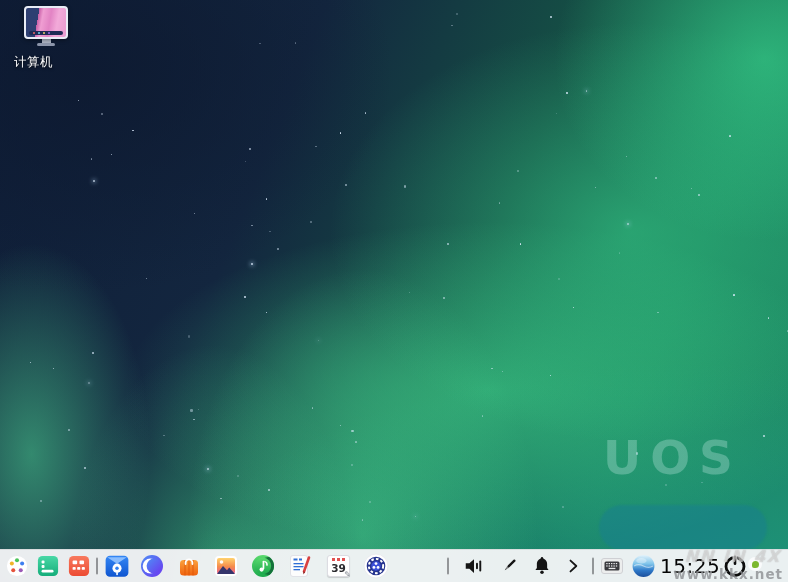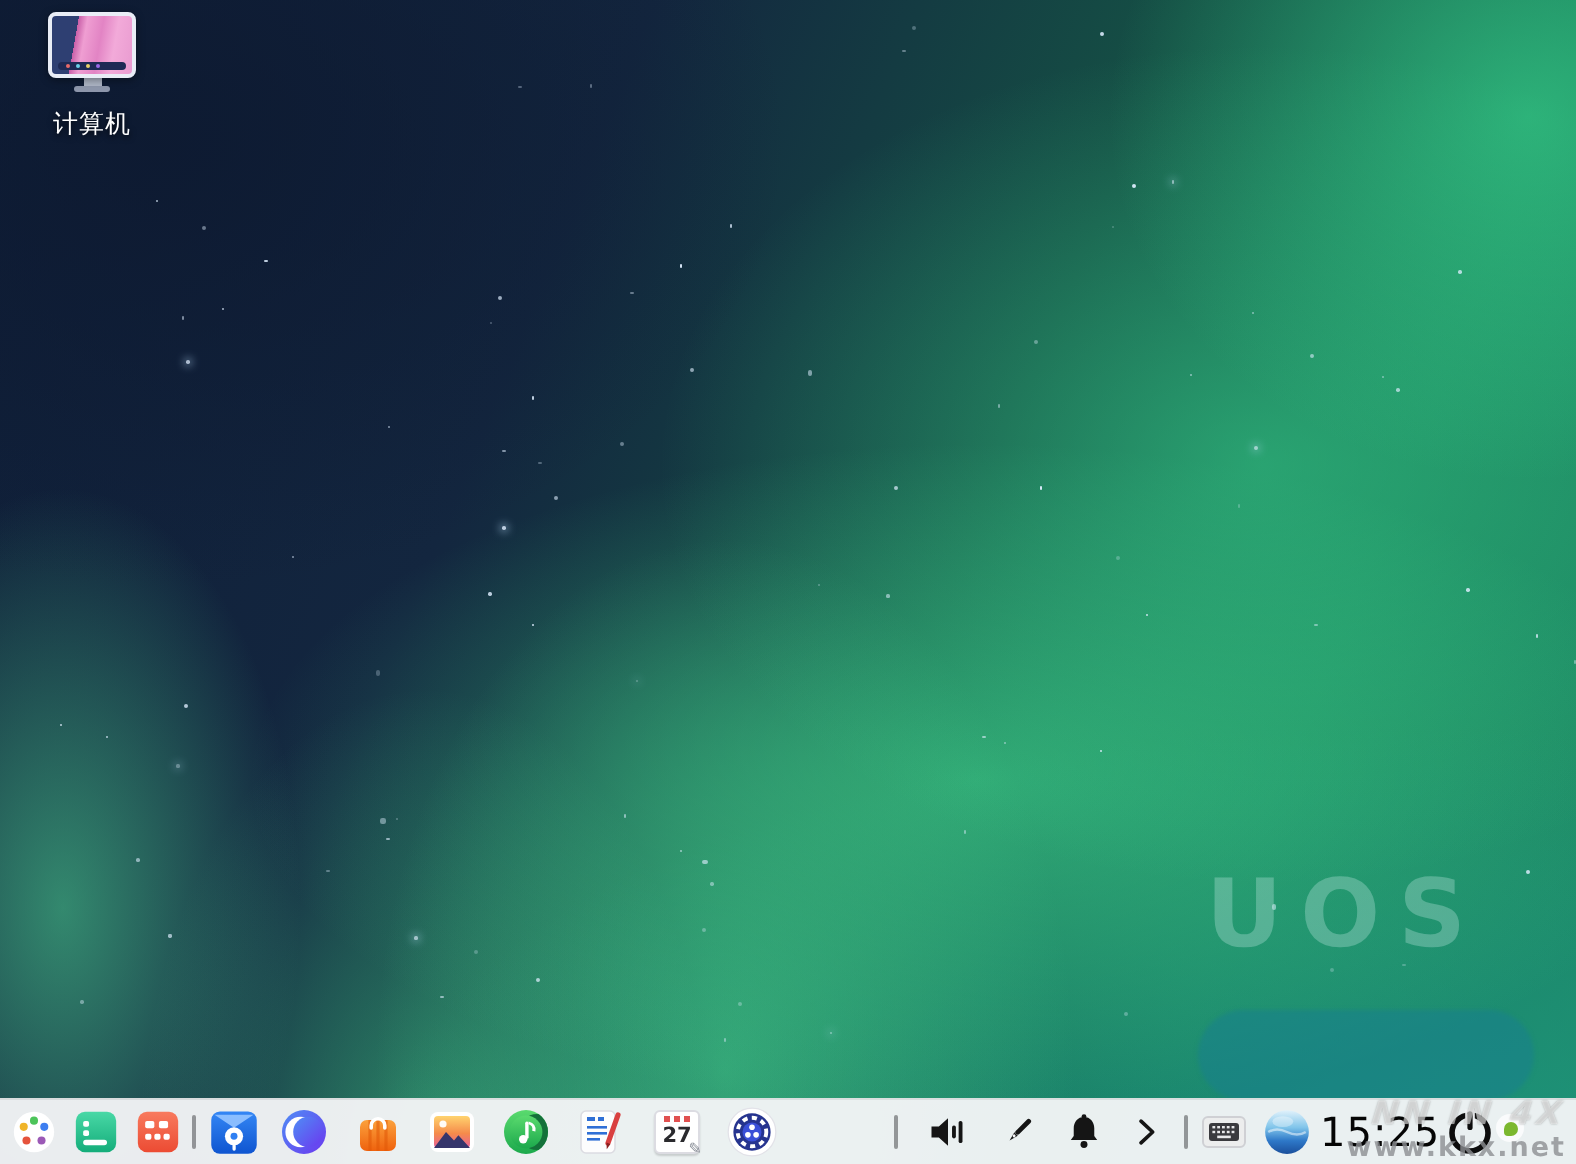--- a/index.html
+++ b/index.html
@@ -31,21 +31,21 @@
     position:absolute;left:603px;top:430px;
     font-size:47px;font-weight:700;letter-spacing:9px;
     color:rgba(205,240,235,0.30);
   }
   .uos-pill{
     position:absolute;left:599px;top:505px;width:168px;height:45px;
     border-radius:23px;background:rgba(24,128,142,0.55);
     filter:blur(1px);
   }
   
-  .desk-icon{position:absolute;width:64px;text-align:center;cursor:pointer;}
+  .desk-icon{position:absolute;width:64px;text-align:left;cursor:pointer;}
   .desk-icon .lbl{
     display:block;margin-top:8px;color:#fff;font-size:12.5px;
     text-shadow:0 1px 3px rgba(0,0,0,.85);letter-spacing:.5px;
   }
   
   .monitor{
     position:relative;width:44px;height:33px;margin:0 auto;
     border:2.5px solid #e9edf6;border-radius:4px;overflow:hidden;
     background:linear-gradient(100deg,#2e3f72 0%,#2e3f72 30%,#c95fa8 30%,#ef9ed2 40%,#e284c4 58%,#f2aad9 75%,#e99bd0 100%);
     box-shadow:0 1px 4px rgba(0,0,0,.4);
@@ -360,21 +360,21 @@
         <rect x="5.5" y="12" width="10" height="1.3" fill="#2f6fd6"></rect>
         <rect x="5.5" y="15" width="6.5" height="1.3" fill="#2f6fd6"></rect>
         <line x1="21" y1="3.5" x2="16" y2="17.5" stroke="#d94040" stroke-width="2.6" stroke-linecap="round"></line>
         <polygon points="15.2,17.2 17.2,18 15.4,20.6" fill="#8c2020"></polygon>
       </svg>
     </div>
 
     <div class="tb-item" style="left:327px">
       <div class="cal-box">
         <div class="cal-marks"></div>
-        <div class="cal-day">27</div>
+        <div class="cal-day">39</div>
         <div class="cal-pencil">✎</div>
       </div>
     </div>
 
     <div class="tb-item" style="left:363px">
       <svg width="26" height="26" viewBox="0 0 24 24">
         <circle cx="12" cy="12" r="11" fill="#ffffff" stroke="#e2e2e8" stroke-width="0.6"></circle>
         <circle cx="12" cy="12" r="8.6" fill="#26348f"></circle>
         <circle cx="12" cy="12" r="6.6" fill="none" stroke="#ffffff" stroke-width="1.8" stroke-dasharray="2.4 2"></circle>
         <circle cx="12" cy="12" r="4.4" fill="#3a4fd8"></circle>

